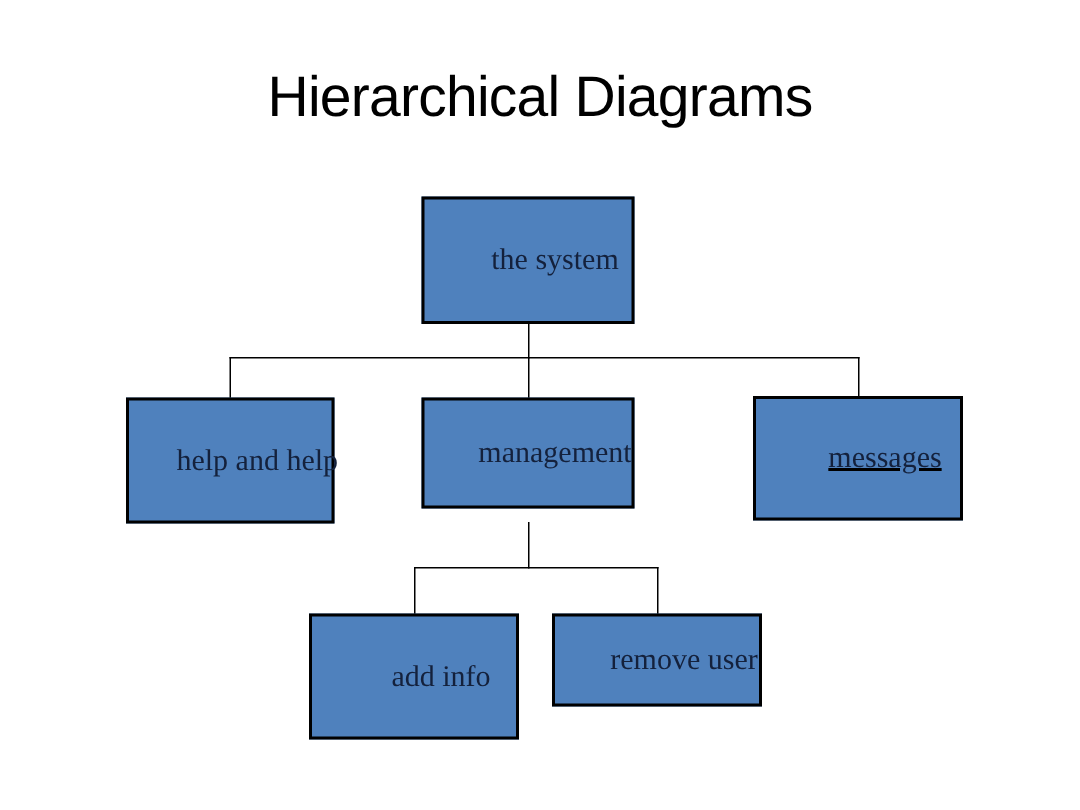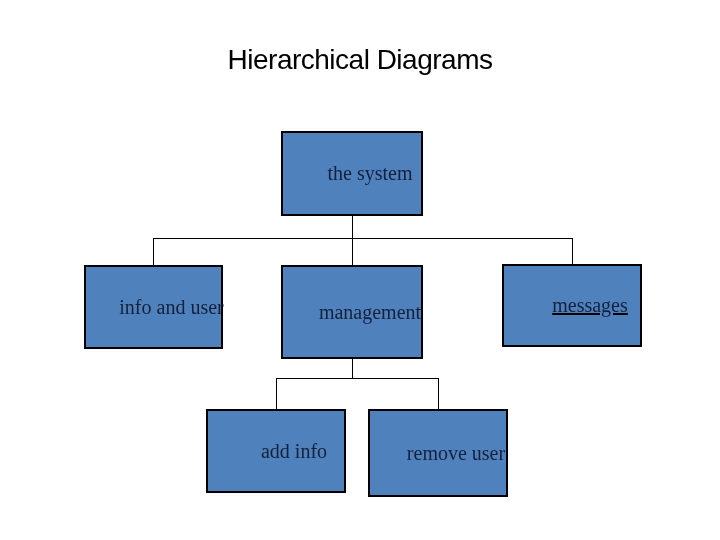--- a/index.html
+++ b/index.html
@@ -17,21 +17,21 @@
     overflow:hidden;
     font-family:"Liberation Sans", sans-serif;
   }
   .title{
     position:absolute;
     left:0;top:44px;width:720px;
     margin:0;
     text-align:center;
     font-family:"Liberation Sans", sans-serif;
     font-weight:400;
-    font-size:28px;
+    font-size:38px;
     letter-spacing:-0.5px;
     color:var(--title-text);
   }
   .diagram{position:absolute;left:0;top:0;width:720px;height:540px;}
   .node{
     position:absolute;
     box-sizing:border-box;
     background:var(--node-fill);
     border:2px solid var(--node-border);
     display:flex;
@@ -40,24 +40,24 @@
     padding-left:36px;
   }
   .node-label{
     font-family:"Liberation Serif", serif;
     font-size:20px;
     color:var(--node-text);
     white-space:nowrap;
   }
   .n-system      {left:281px;top:131px;width:142px;height:85px;}
   .n-info        {left:84px; top:265px;width:139px;height:84px;}
-  .n-management  {left:281px;top:265px;width:142px;height:94px;}
+  .n-management  {left:281px;top:265px;width:142px;height:74px;}
   .n-messages    {left:502px;top:264px;width:140px;height:83px;text-decoration:underline;}
   .n-adduser     {left:206px;top:409px;width:140px;height:84px;}
-  .n-removeuser  {left:368px;top:409px;width:140px;height:88px;text-align:center;}
+  .n-removeuser  {left:368px;top:409px;width:140px;height:62px;text-align:center;}
 
   .line{position:absolute;background:var(--line);}
   .l-v1{left:352px;top:216px;width:1px;height:23px;}
   .l-h1{left:153px;top:238px;width:420px;height:1px;}
   .l-v2{left:153px;top:238px;width:1px;height:28px;}
   .l-v3{left:352px;top:238px;width:1px;height:28px;}
   .l-v4{left:572px;top:238px;width:1px;height:27px;}
   .l-v5{left:352px;top:348px;width:1px;height:31px;}
   .l-h2{left:276px;top:378px;width:163px;height:1px;}
   .l-v6{left:276px;top:378px;width:1px;height:32px;}
@@ -78,21 +78,21 @@
     <div class="line l-v4"></div>
     <div class="line l-v5"></div>
     <div class="line l-h2"></div>
     <div class="line l-v6"></div>
     <div class="line l-v7"></div>
 
     <div class="node n-system">
       <span class="node-label">the system</span>
     </div>
     <div class="node n-info">
-      <span class="node-label">info and user</span>
+      <span class="node-label">help and help</span>
     </div>
     <div class="node n-management">
       <span class="node-label">management</span>
     </div>
     <div class="node n-messages">
       <span class="node-label">messages</span>
     </div>
     <div class="node n-adduser">
       <span class="node-label">add info</span>
     </div>

